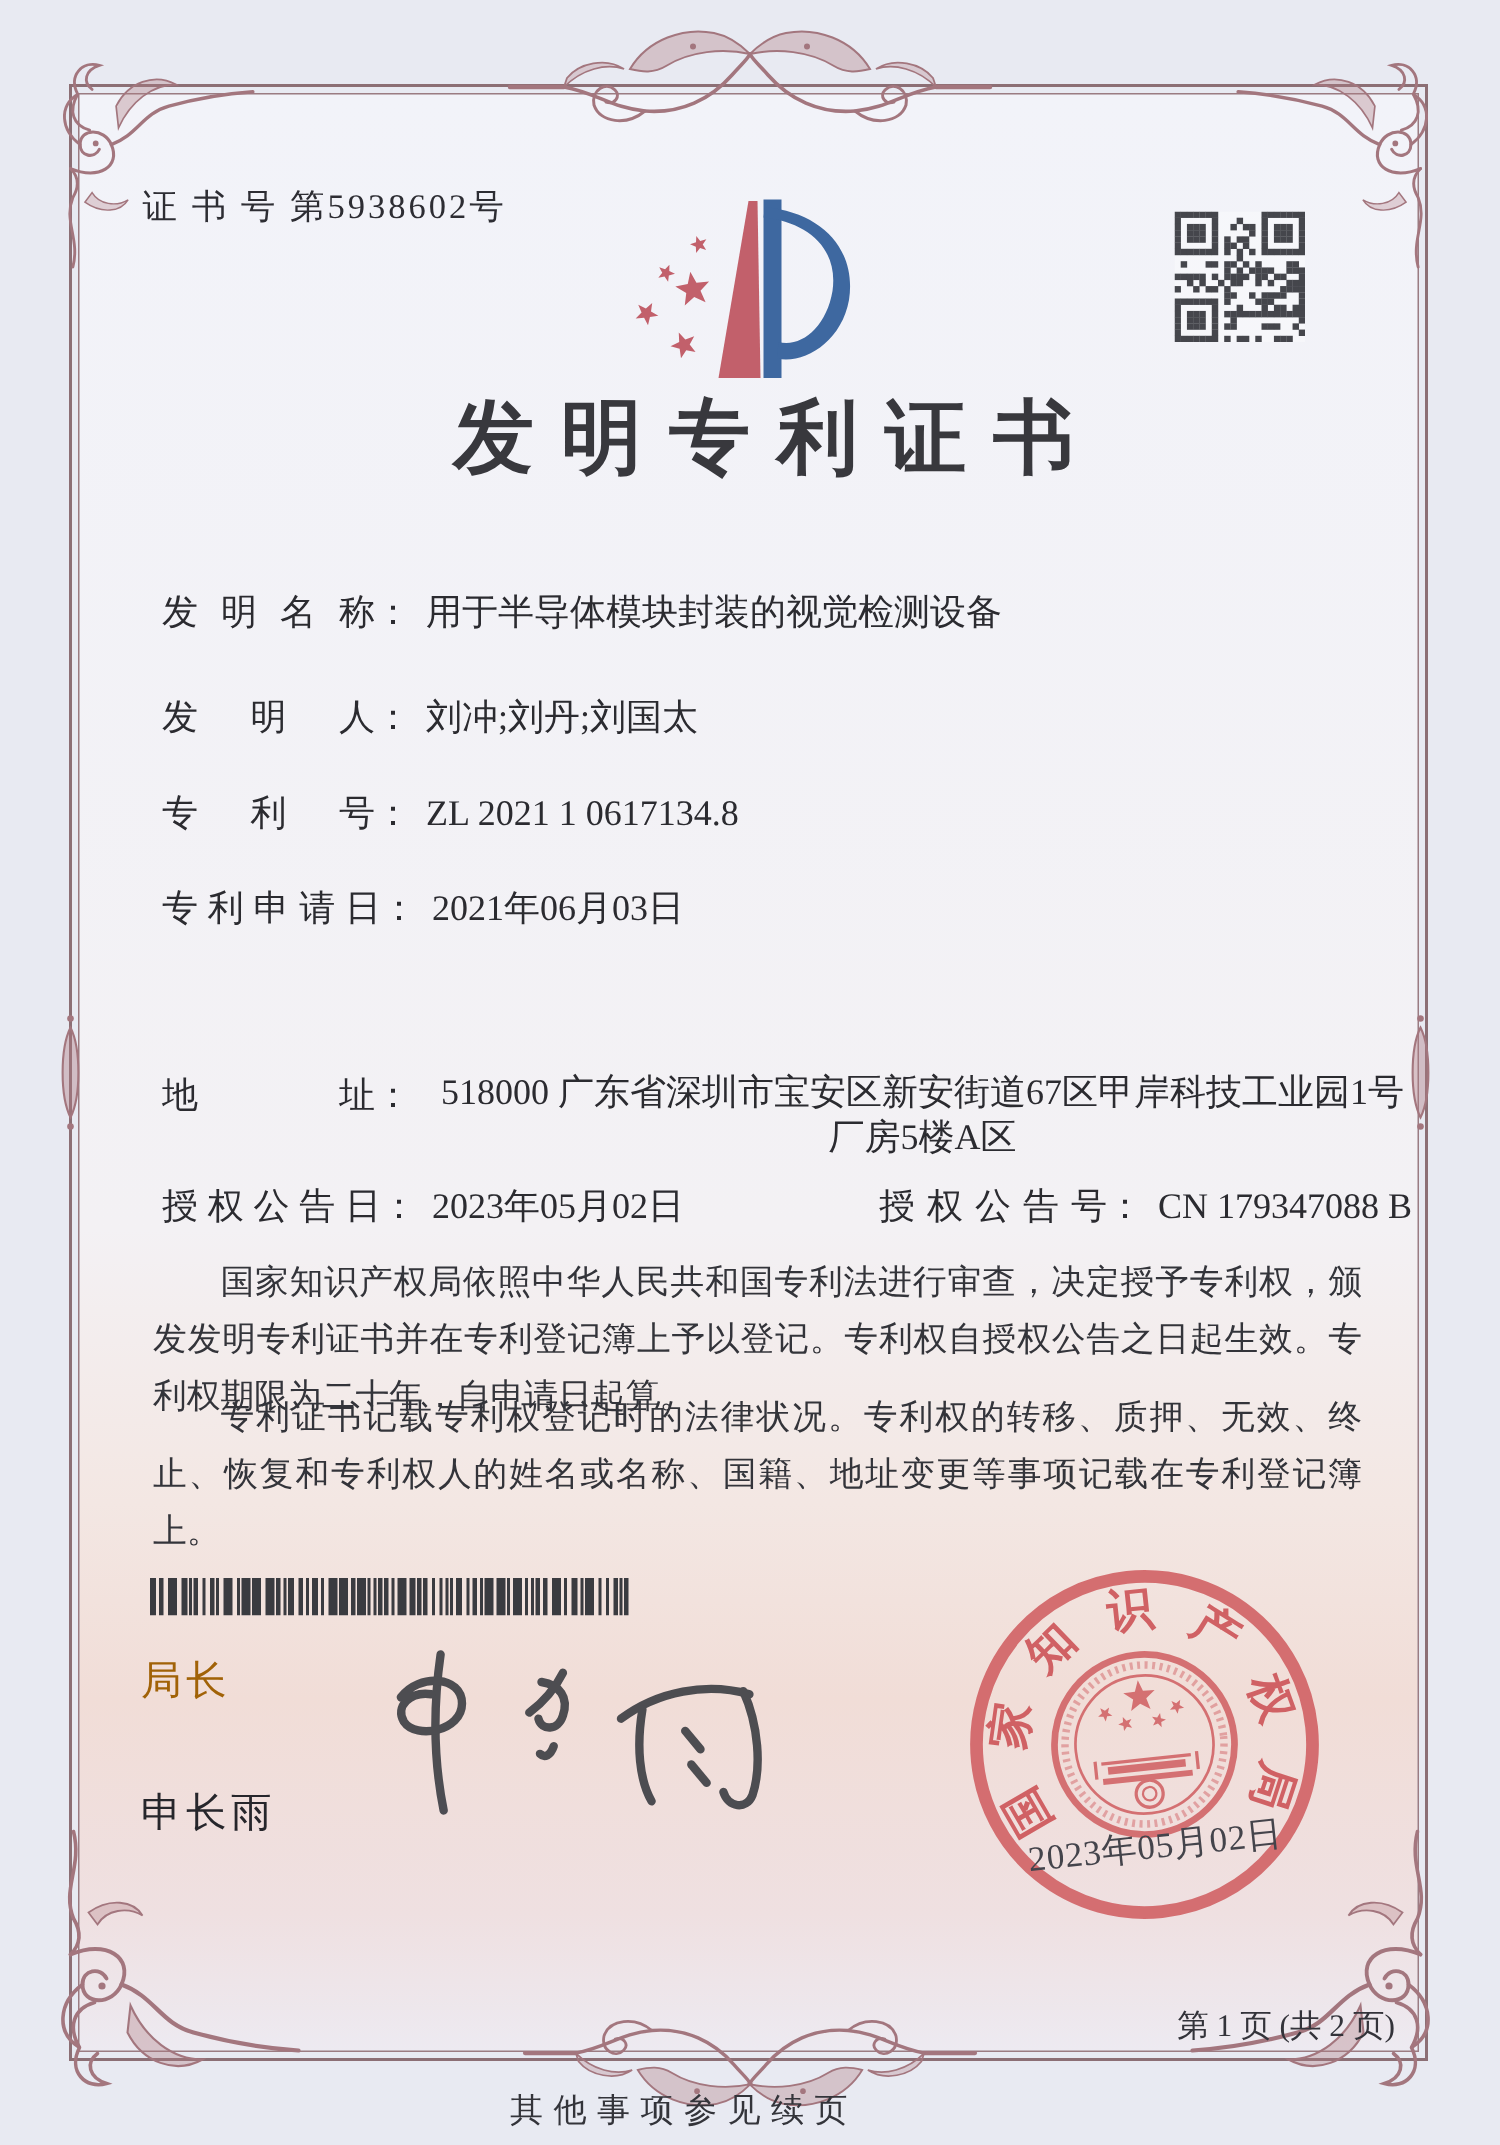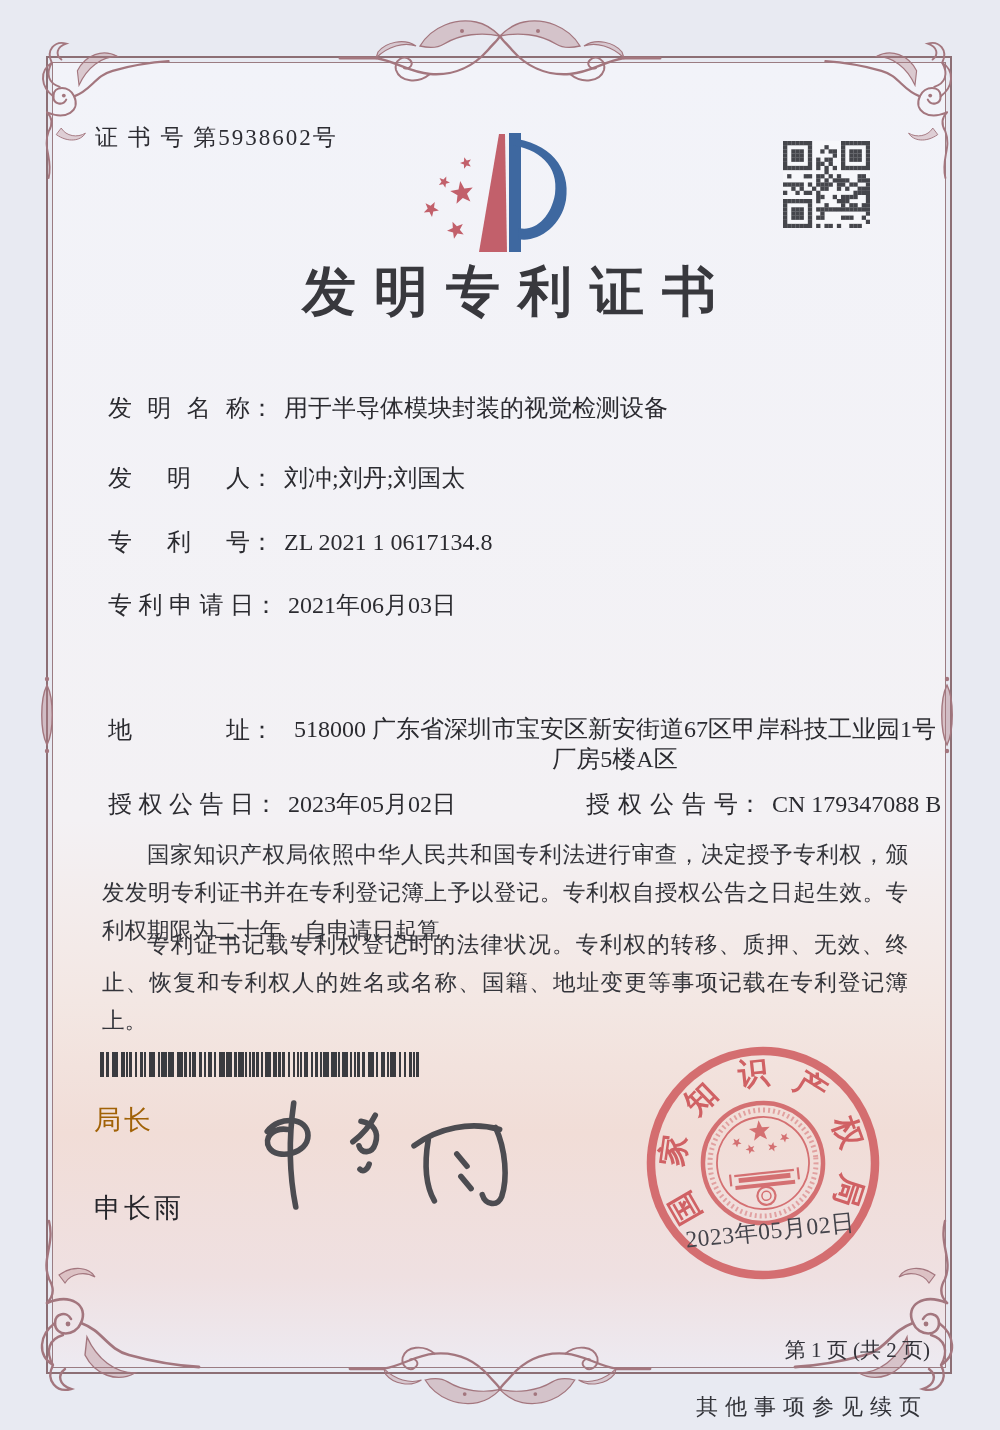--- a/index.html
+++ b/index.html
@@ -31,21 +31,21 @@
   .grant2{position:absolute;left:478px;top:0;}
   .grant2 .flabel{width:152px;}
   .para{position:absolute;left:102px;width:806px;font-size:22.5px;line-height:38px;
         text-align:justify;text-indent:2em;color:#33343a;}
   .barcode{position:absolute;left:100px;top:1052px;}
   .dir-title{position:absolute;left:94px;top:1086px;font-size:27px;letter-spacing:3px;color:#a16207;margin-top:16px;}
   .dir-name{position:absolute;left:94px;top:1190px;font-size:27px;letter-spacing:3px;color:#26262b;}
   .sig{position:absolute;left:255px;top:1098px;}
   .seal{position:absolute;left:635px;top:1035px;opacity:.95;}
   .pageinfo{position:absolute;left:0;top:1336px;width:930px;text-align:right;font-size:21px;color:#33333a;}
-  .contnote{position:absolute;left:16px;top:1392px;width:912px;text-align:right;
+  .contnote{position:absolute;left:0;top:1392px;width:912px;text-align:center;
             font-size:22px;letter-spacing:7px;color:#33343a;}
 </style>
 </head>
 <body>
 
 <div class="page">
 
   <div class="wm" style="left:230px;top:170px;">CNIPA</div>
   <div class="wm" style="left:560px;top:420px;">CNIPA</div>
   <div class="wm" style="left:520px;top:1120px;">CNIPA</div>

